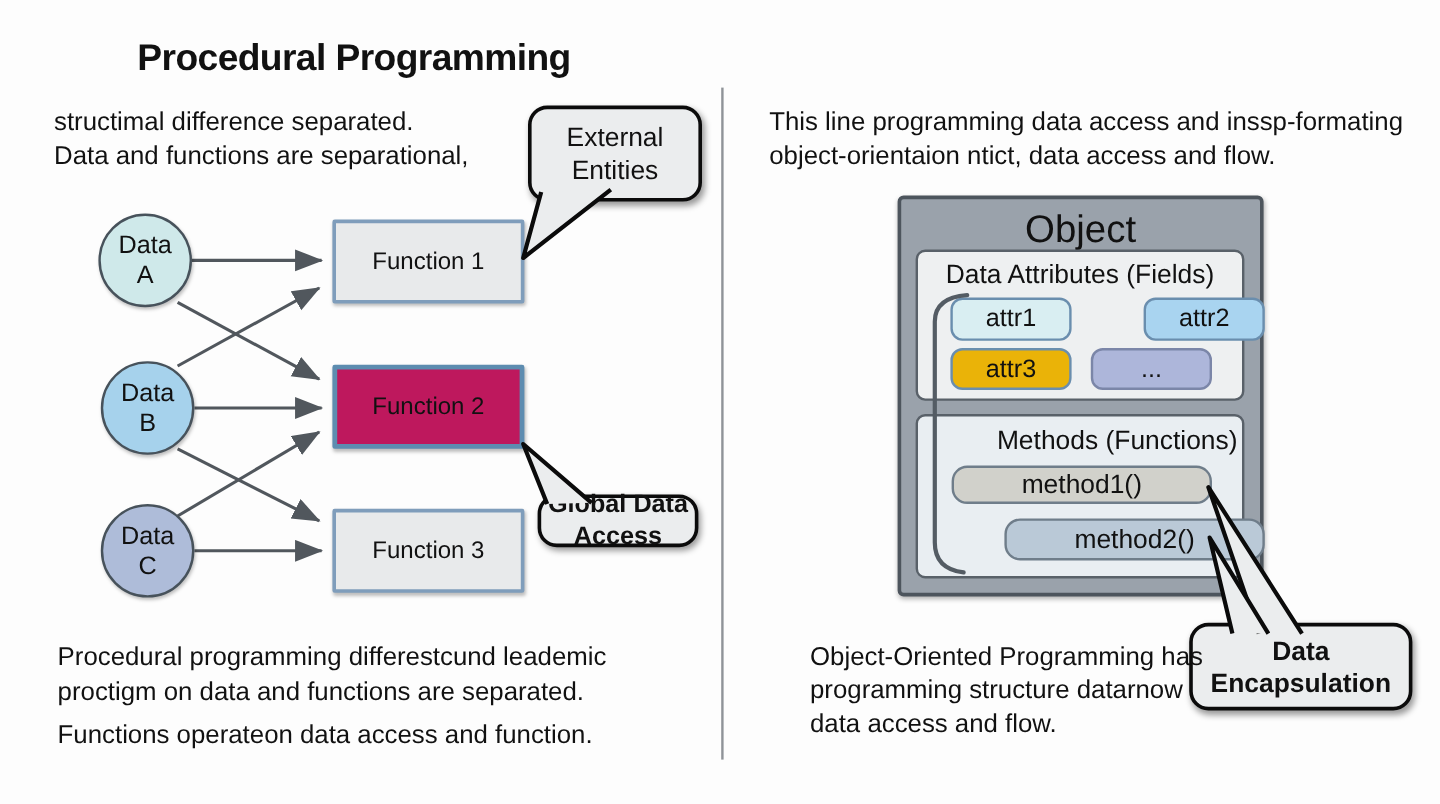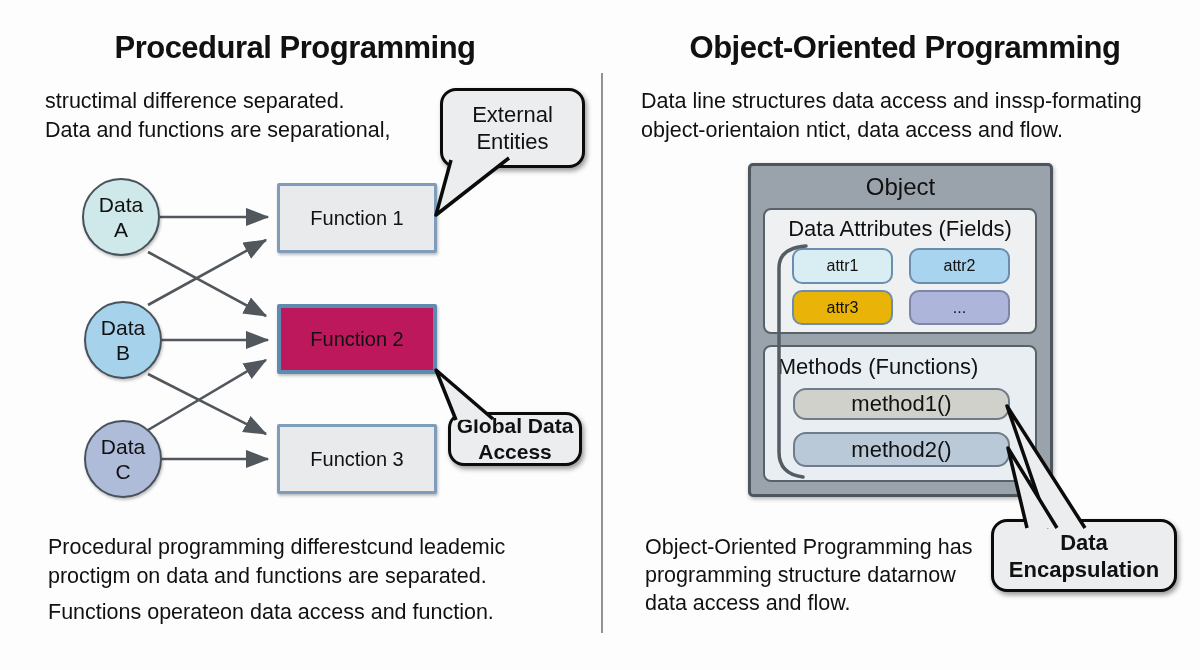--- a/index.html
+++ b/index.html
@@ -40,36 +40,36 @@
     text-align:center; font-size:22px; line-height:27px;
     box-shadow:2px 3px 5px rgba(0,0,0,0.40);
   }
   .bubble.bold { font-weight:700; }
 
   .object-box {
     left:748px; top:163px; width:305px; height:334px;
     background:#9aa2ab; border:3px solid #4d555d; border-radius:5px;
     box-shadow:1px 2px 4px rgba(0,0,0,0.3);
   }
-  .object-label { left:748px; top:173px; width:305px; text-align:center; font-size:24px; }
+  .object-label { left:748px; top:173px; width:305px; text-align:center; font-size:32px; }
   .panel {
     background:#eef0f1; border:2px solid #596169; border-radius:8px;
   }
   .panel-title { text-align:center; font-size:22px; }
   .chip {
     display:flex; align-items:center; justify-content:center;
-    font-size:16px; border-radius:10px; border:2.5px solid #6a8eae;
+    font-size:21px; border-radius:10px; border:2.5px solid #6a8eae;
   }
   .chip-attr1 { background:#d9eef2; }
-  .chip-attr2 { background:#a9d4f0; }
+  .chip-attr2 { background:#a9d4f0;margin-left:44px; }
   .chip-attr3 { background:#eab308; }
   .chip-dots  { background:#adb6da; border-color:#7b86a8; }
   .chip-method { border-radius:13px; border:2.5px solid #6f7d8a; font-size:22px; }
   .chip-m1 { background:#d1d1cb; }
-  .chip-m2 { background:#bac9d7; }
+  .chip-m2 { background:#bac9d7;margin-left:44px; }
 </style>
 </head>
 <body>
 
 <div class="canvas">
 
   <svg id="arrows-layer" class="layer" viewBox="0 0 1200 670">
     <defs>
       <marker id="ah" markerWidth="10" markerHeight="8" refX="8.5" refY="3.5" orient="auto">
         <path d="M0,0 L9,3.5 L0,7 z" fill="#51575d"></path>
@@ -110,59 +110,58 @@
 
   <div class="abs func-box" style="left:277px; top:183px;">Function 1</div>
   <div class="abs func-box func-2" style="left:277px; top:304px;">Function 2</div>
   <div class="abs func-box" style="left:277px; top:424px;">Function 3</div>
 
   <div class="abs bubble" style="left:440px; top:88px; width:145px; height:80px;">
     <span>External</span>
     <span>Entities</span>
   </div>
 
-  <div class="abs bubble bold" style="left:448px; top:412px; width:134px; height:54px; font-size:21px; line-height:26px;justify-content:center;">
+  <div class="abs bubble bold" style="left:448px; top:412px; width:134px; height:44px; font-size:21px; line-height:26px;justify-content:center;">
     <span>Global Data</span>
     <span>Access</span>
   </div>
 
   <div class="abs para" style="left:48px; top:533px;">
     <div>Procedural programming differestcund leademic</div>
     <div>proctigm on data and functions are separated.</div>
   </div>
   <div class="abs para" style="left:48px; top:598px;">Functions operateon data access and function.</div>
 
-  <div class="abs col-title" style="left:610px; top:30px;">Object-Oriented Programming</div>
 
   <div class="abs para" style="left:641px; top:87px;">
-    <div>Data line structures data access and inssp-formating</div>
+    <div>This line programming data access and inssp-formating</div>
     <div>object-orientaion ntict, data access and flow.</div>
   </div>
 
   <div class="abs object-box"></div>
   <div class="abs object-label">Object</div>
 
   <div class="abs panel" style="left:763px; top:208px; width:274px; height:126px;"></div>
   <div class="abs panel-title" style="left:763px; top:216px; width:274px;">Data Attributes (Fields)</div>
   <div class="abs chip chip-attr1" style="left:792px; top:248px; width:101px; height:36px;">attr1</div>
   <div class="abs chip chip-attr2" style="left:909px; top:248px; width:101px; height:36px;">attr2</div>
   <div class="abs chip chip-attr3" style="left:792px; top:290px; width:101px; height:35px;">attr3</div>
   <div class="abs chip chip-dots" style="left:909px; top:290px; width:101px; height:35px;">...</div>
 
   <div class="abs panel" style="left:763px; top:345px; width:274px; height:137px; background:#e9eef2;"></div>
-  <div class="abs panel-title" style="left:724px; top:354px; width:308px;">Methods (Functions)</div>
+  <div class="abs panel-title" style="left:777px; top:354px; width:308px;">Methods (Functions)</div>
   <div class="abs chip chip-method chip-m1" style="left:793px; top:388px; width:217px; height:32px;">method1()</div>
   <div class="abs chip chip-method chip-m2" style="left:793px; top:432px; width:217px; height:35px;">method2()</div>
 
   <div class="abs bubble bold" style="left:991px; top:519px; width:186px; height:73px;">
     <span>Data</span>
     <span>Encapsulation</span>
   </div>
 
-  <div class="abs para" style="left:645px; top:533px; line-height:28px;">
+  <div class="abs para" style="left:675px; top:533px; line-height:28px;">
     <div>Object-Oriented Programming has</div>
     <div>programming structure datarnow</div>
     <div>data access and flow.</div>
   </div>
 
   <svg id="overlay-layer" class="layer" viewBox="0 0 1200 670">
     <path d="M806,246 Q779,248 779,268 L779,452 Q779,474 803,477" fill="none" stroke="#545c64" stroke-width="3.5" stroke-linecap="round"></path>
     <path d="M451,160 L436,215 L509,158" fill="#ebedee" stroke="#0b0b0b" stroke-width="3.5" stroke-linejoin="round"></path>
     <path d="M456,420 L436,370 L493,419" fill="#ebedee" stroke="#0b0b0b" stroke-width="3.5" stroke-linejoin="round"></path>
     <path d="M1049,528 L1007,406 L1085,528" fill="#ebedee" stroke="#0b0b0b" stroke-width="3.5" stroke-linejoin="round"></path>

